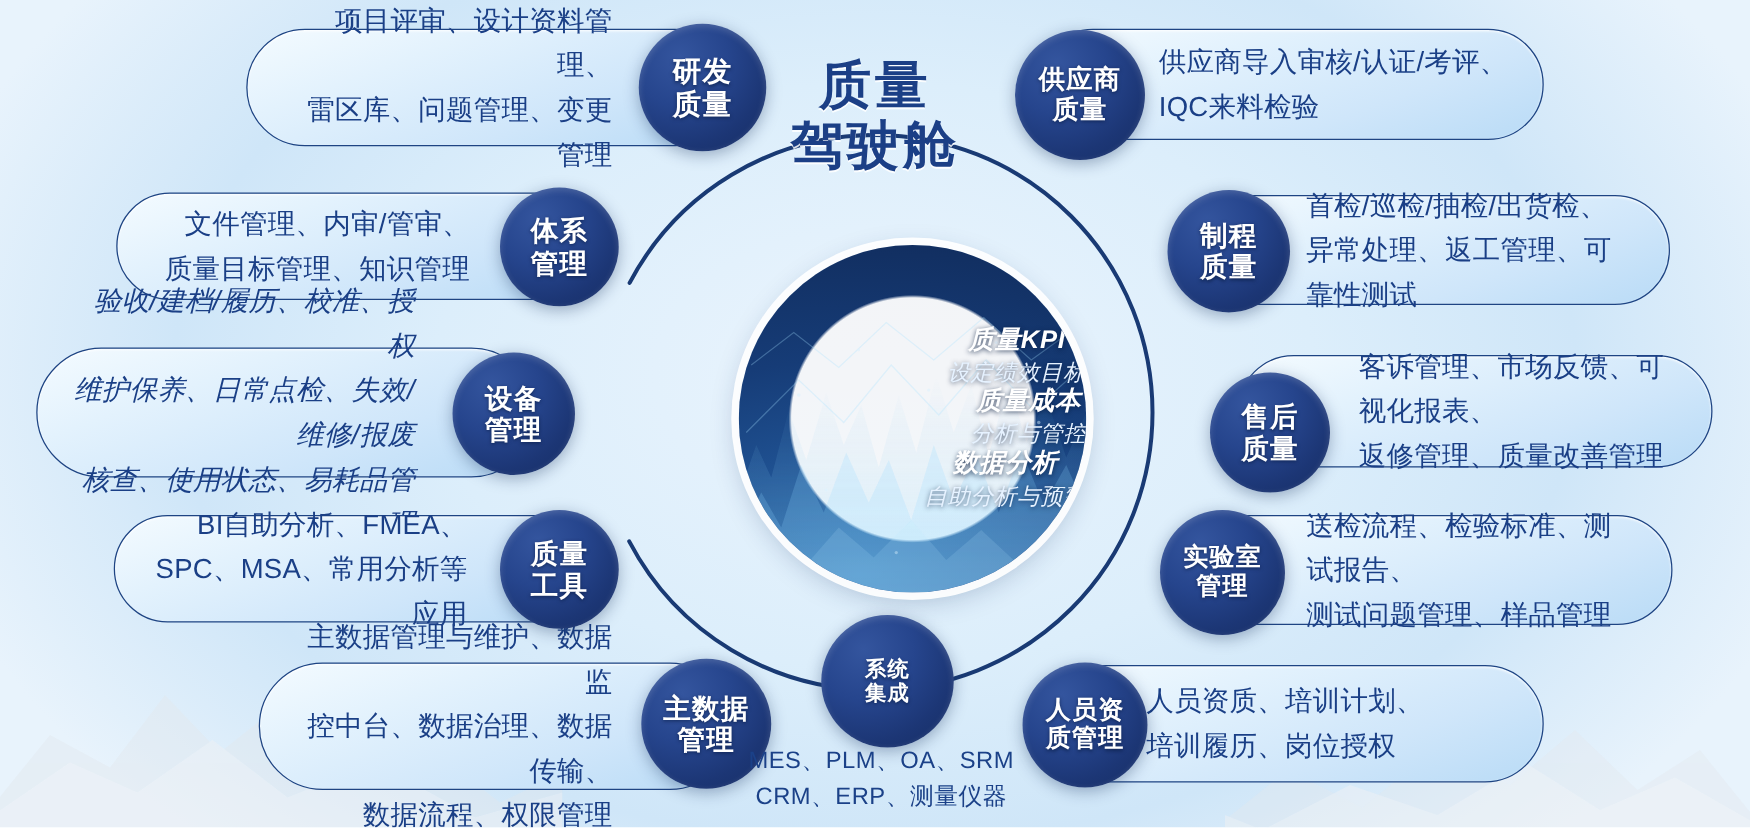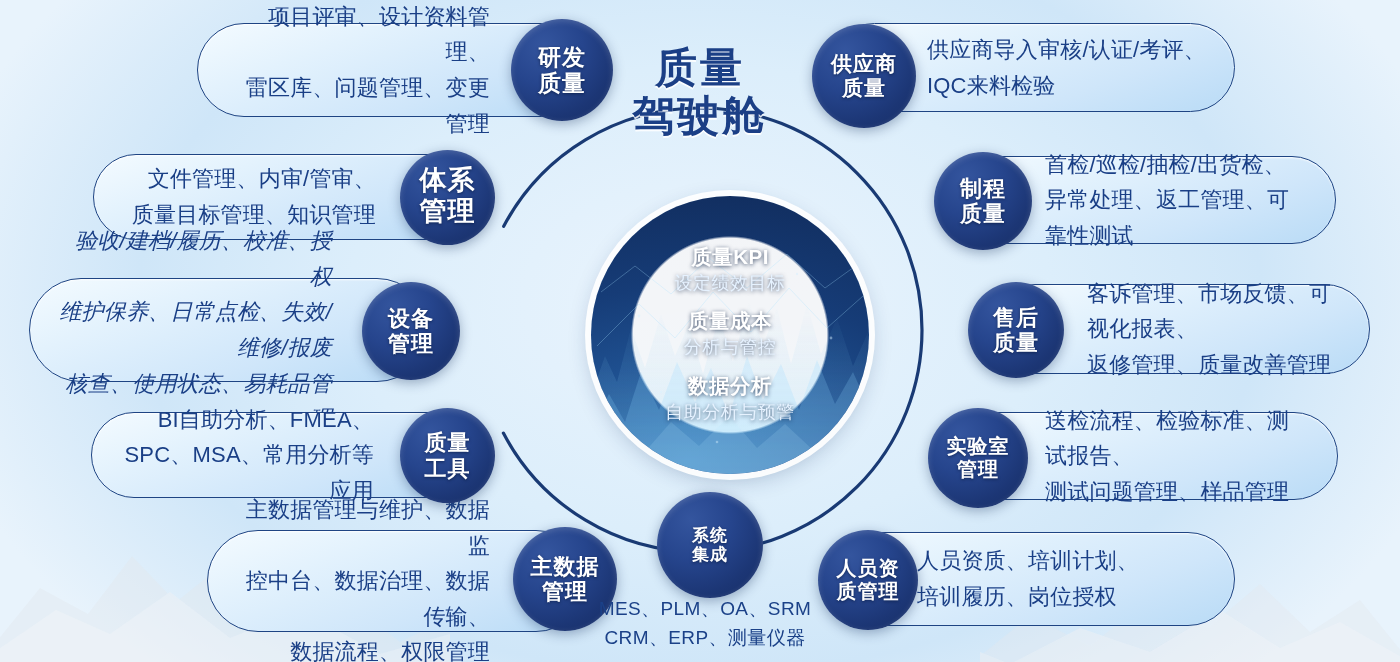--- a/index.html
+++ b/index.html
@@ -33,22 +33,22 @@
     background:
       radial-gradient(circle at 50% 50%, rgba(255,255,255,.95) 0 49.2%, rgba(255,255,255,0) 50.4%),
       radial-gradient(ellipse 160% 100% at 35% 95%, #2c6fae 0%, #1e4f8f 36%, #163c77 62%, #112d5e 100%);
     box-shadow:0 0 0 6px rgba(255,255,255,.92), 0 6px 22px rgba(20,50,100,.28);
     display:flex; flex-direction:column; align-items:center; justify-content:center;
     overflow:hidden;
   }
   #core-tex { position:absolute; inset:0; border-radius:50%; opacity:.85; }
   #core-inner {
     position:relative; z-index:3; width:100%;
-    display:flex; flex-direction:column; align-items:center; justify-content:center;
-    gap:15px; padding-bottom:2px;
+    display:flex; flex-direction:column; align-items:flex-end; justify-content:center;
+    padding-bottom:2px;font-style:italic;
   }
   .core-blk { text-align:center; line-height:1.18; }
   .core-t {
     font-size:20.5px; font-weight:bold; color:#ffffff; letter-spacing:.5px;
     text-shadow:0 1px 4px rgba(6,25,60,.75);
   }
   .core-s {
     font-size:18px; color:#e6f2ff; margin-top:4px; letter-spacing:.5px;
     text-shadow:0 1px 4px rgba(6,25,60,.7);
   }
@@ -182,21 +182,21 @@
   <div class="hub" style="left:511px; top:19px; width:102px; height:102px;">
     <div class="hub-label" style="font-size:23px;">研发
 质量</div>
   </div>
 
   <div class="pill left" style="left:93px; top:154px; width:380px; height:86px;">
     <div class="pill-text">文件管理、内审/管审、
 质量目标管理、知识管理</div>
   </div>
   <div class="hub" style="left:400px; top:150px; width:95px; height:95px;">
-    <div class="hub-label" style="font-size:27px;font-family:Liberation Mono, monospace;">体系
+    <div class="hub-label" style="font-size:22px;">体系
 管理</div>
   </div>
 
   <div class="pill left" style="left:29px; top:278px; width:400px; height:104px;font-style:italic;">
     <div class="pill-text">验收/建档/履历、校准、授权
 维护保养、日常点检、失效/维修/报废
 核查、使用状态、易耗品管理</div>
   </div>
   <div class="hub" style="left:362px; top:282px; width:98px; height:98px;">
     <div class="hub-label" style="font-size:22px;">设备
@@ -237,21 +237,21 @@
   </div>
   <div class="hub" style="left:934px; top:152px; width:98px; height:98px;">
     <div class="hub-label" style="font-size:22px;">制程
 质量</div>
   </div>
 
   <div class="pill right" style="left:990px; top:284px; width:380px; height:90px;align-items:center;">
     <div class="pill-text">客诉管理、市场反馈、可视化报表、
 返修管理、质量改善管理</div>
   </div>
-  <div class="hub" style="left:968px; top:282px; width:96px; height:96px;">
+  <div class="hub" style="left:968px; top:298px; width:96px; height:96px;">
     <div class="hub-label" style="font-size:22px;">售后
 质量</div>
   </div>
 
   <div class="pill right" style="left:948px; top:412px; width:390px; height:88px;">
     <div class="pill-text">送检流程、检验标准、测试报告、
 测试问题管理、样品管理</div>
   </div>
   <div class="hub" style="left:928px; top:408px; width:100px; height:100px;">
     <div class="hub-label" style="font-size:20px;">实验室

